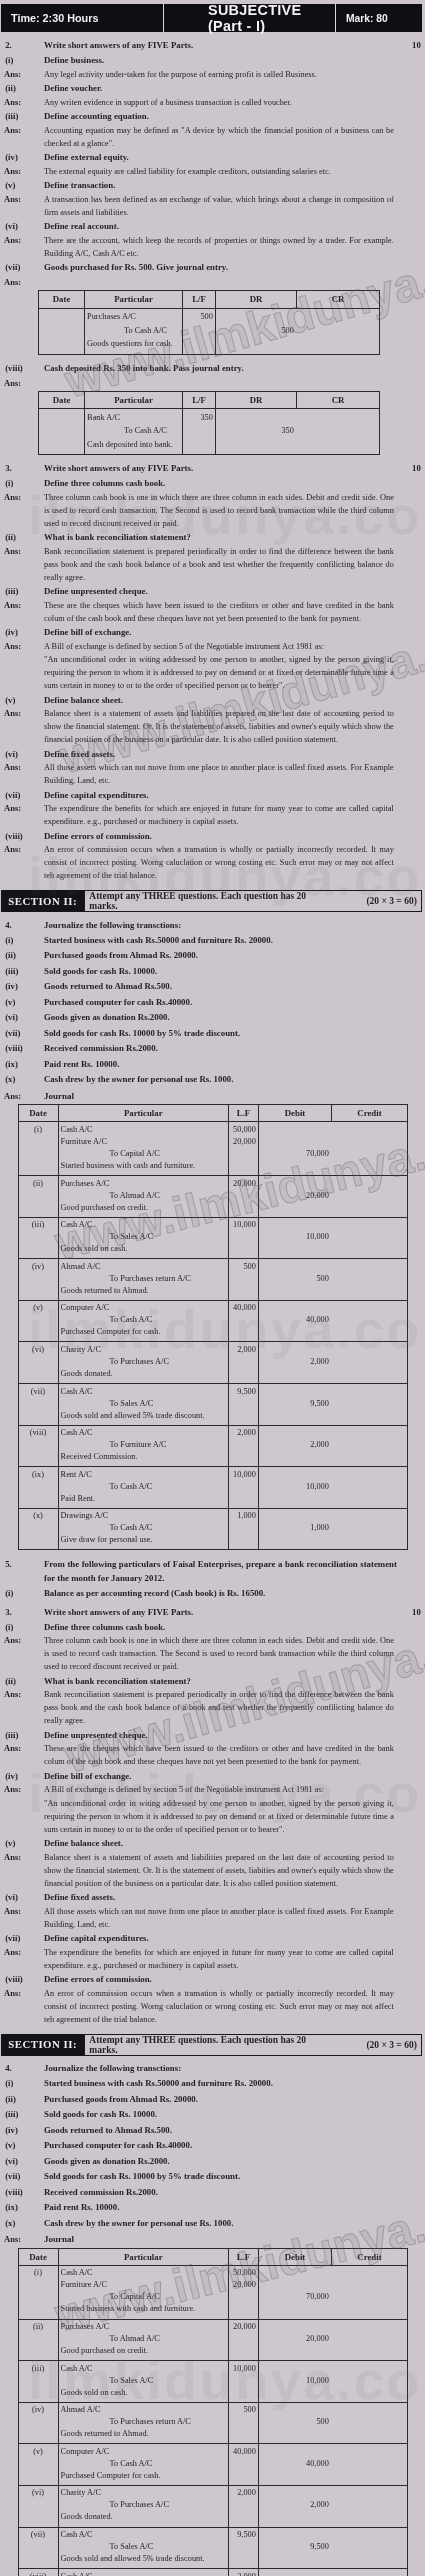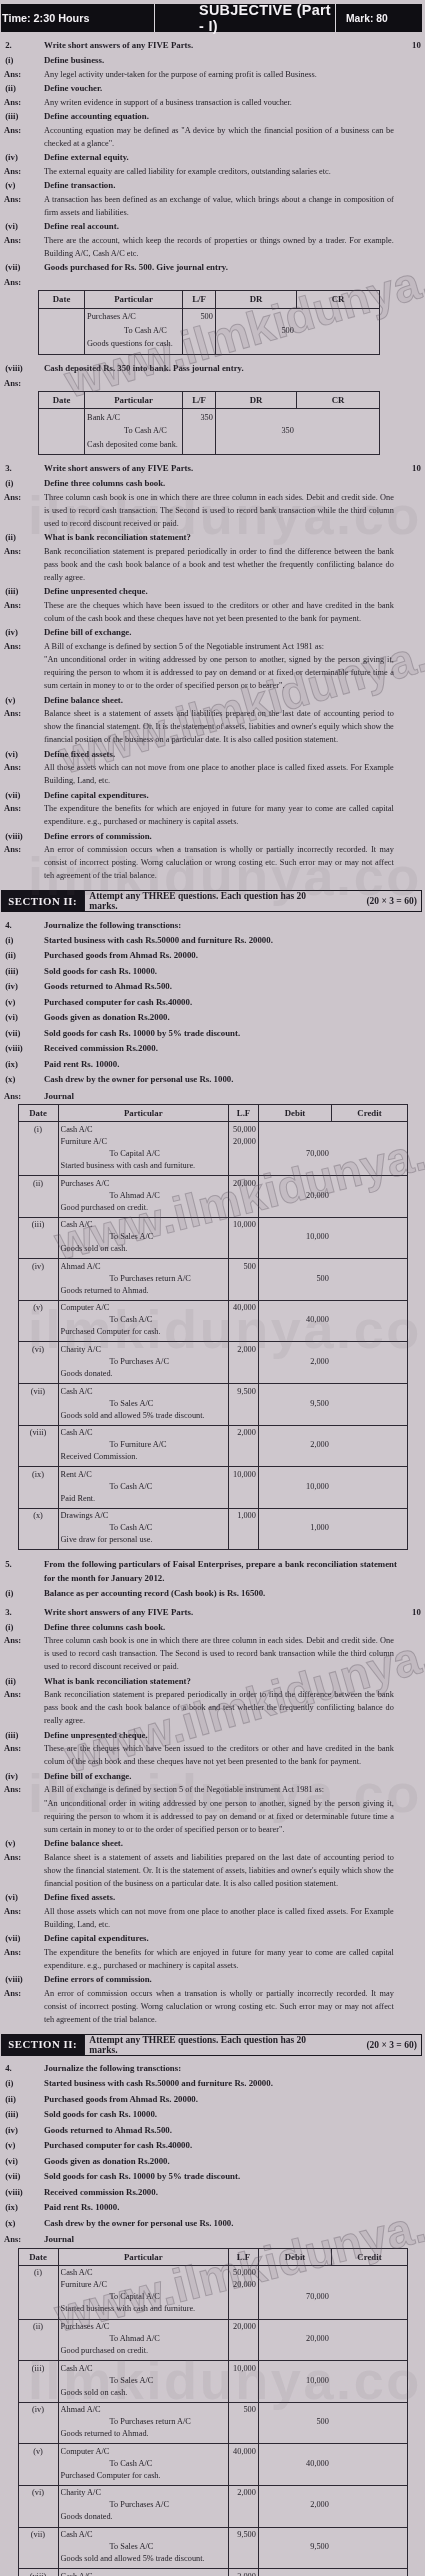--- a/index.html
+++ b/index.html
@@ -4,21 +4,21 @@
 <style>
   html,body{margin:0;padding:0;background:#b6afb5;}
   .page{position:relative;width:425px;min-height:3122px;background:#ccc5cb;
     font-family:"Liberation Serif",serif;color:#211e26;overflow:hidden;
     box-sizing:border-box;padding:3.1px 0 15.5px 0;}
   
   .topbar{display:flex;background:#0f0e13;color:#f4f1f5;
     font-family:"Liberation Sans",sans-serif;margin:1px 3.1px 6.2px 1px;height:28px;
     align-items:stretch;}
   .tb-seg{display:flex;align-items:center;font-weight:bold;padding-left:44px;}
-  .tb-time{width:152px;padding-left:1px;font-size:10.8px;}
+  .tb-time{width:152px;padding-left:10px;font-size:10.8px;}
   .tb-title{flex:1;justify-content:center;font-size:14.4px;letter-spacing:0.3px;
     border-left:1px solid #d8d4da;border-right:1px solid #d8d4da;}
   .tb-marks{width:76px;padding-left:10.3px;font-size:10.3px;}
   
   .row{display:grid;grid-template-columns:44px 1fr 25px;align-items:start;}
   .num{font-weight:bold;font-size:8.8px;padding-left:5.2px;line-height:14px;}
   .qtext{font-weight:bold;font-size:8.8px;line-height:14px;text-align:justify;padding-right:3.1px;}
   .marks{font-weight:bold;font-size:8.8px;line-height:14px;text-align:right;padding-right:4.1px;}
   .qh-row{margin:3.6px 0 1px;}
   .qa-row{margin:0.5px 0;}
@@ -195,21 +195,21 @@
         </div>
         <div class="jt-row">
           <div class="jt-cell jt-date">
             <div class="jt-line">&nbsp;</div>
             <div class="jt-line">&nbsp;</div>
             <div class="jt-line">&nbsp;</div>
           </div>
           <div class="jt-cell jt-part">
             <div class="jt-line">Bank A/C</div>
             <div class="jt-line ind">To Cash A/C</div>
-            <div class="jt-line">Cash deposited come bank.</div>
+            <div class="jt-line">Cash deposited into bank.</div>
           </div>
           <div class="jt-cell jt-amt">
             <div class="jt-line">350</div>
             <div class="jt-line">&nbsp;</div>
             <div class="jt-line">&nbsp;</div>
           </div>
           <div class="jt-cell jt-amt">
             <div class="jt-line">&nbsp;</div>
             <div class="jt-line">350</div>
             <div class="jt-line">&nbsp;</div>

